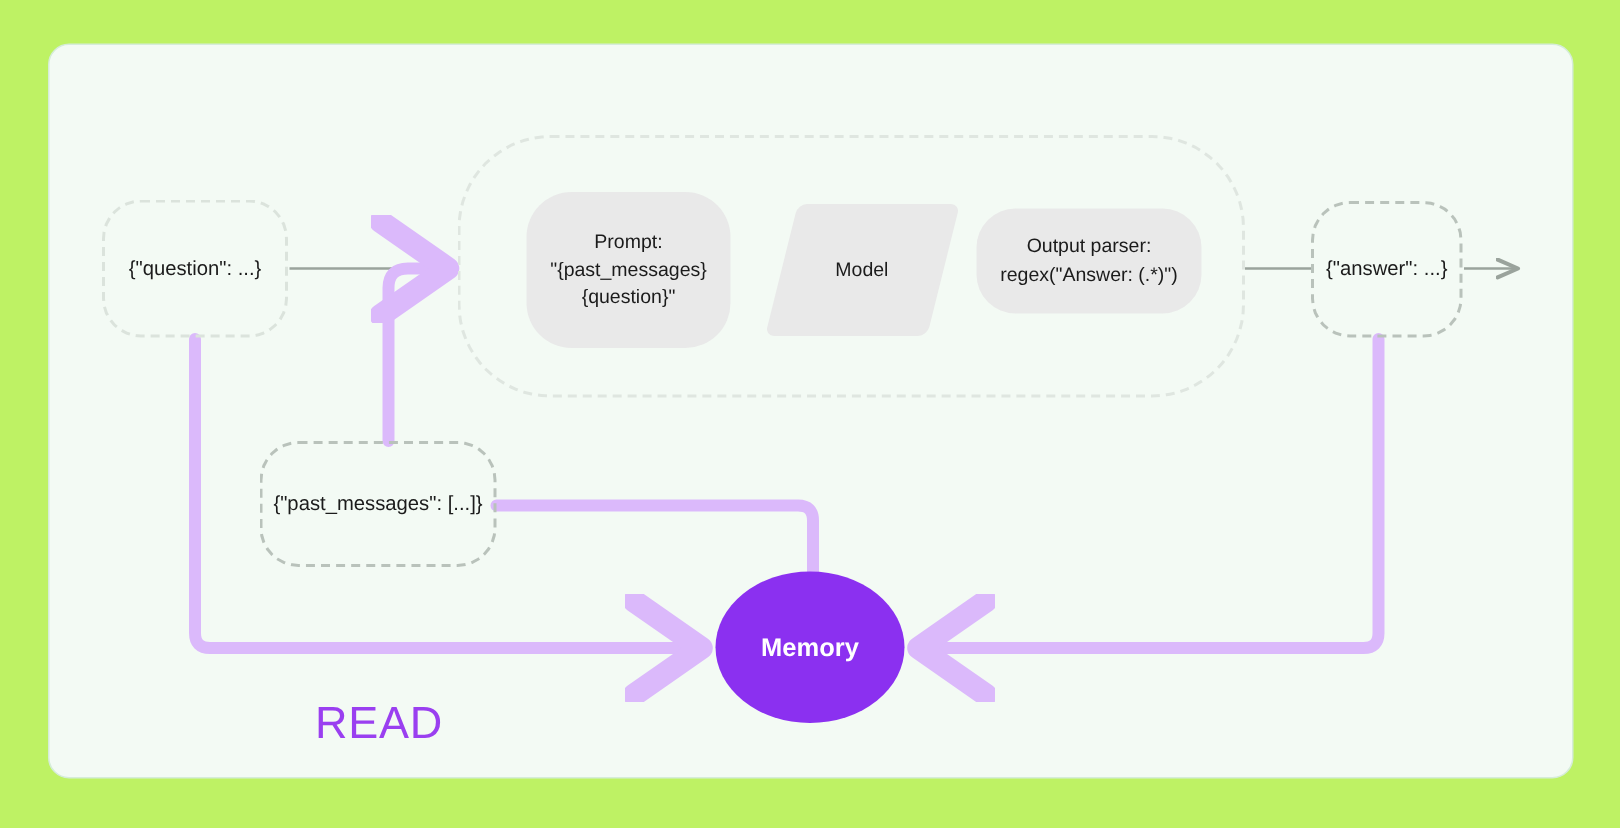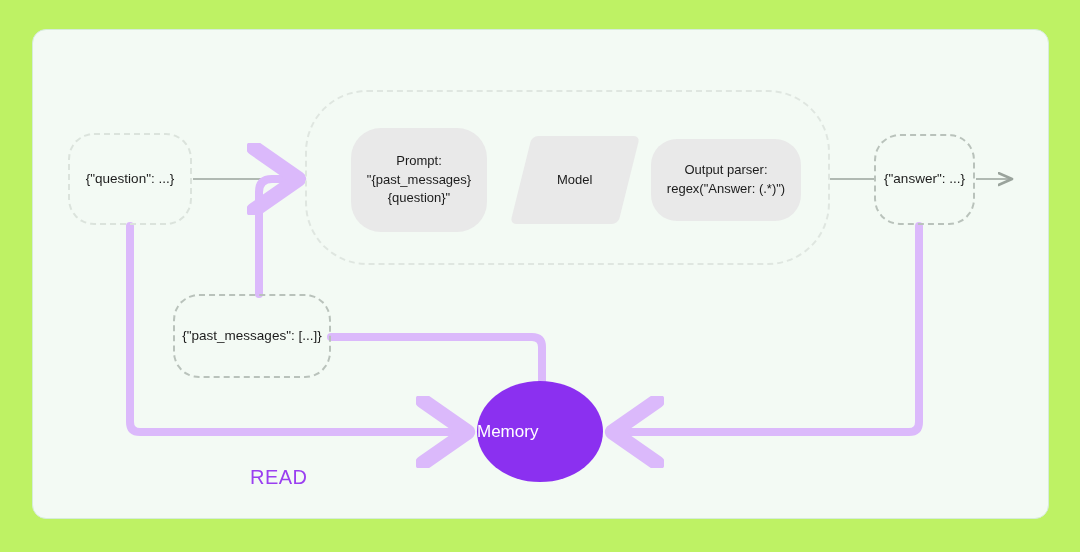--- a/index.html
+++ b/index.html
@@ -94,47 +94,46 @@
     left: 351px; top: 128px; width: 136px; height: 104px;
     border-radius: 30px;
   }
   #step-model {
     left: 521px; top: 136px; width: 108px; height: 88px;
     border-radius: 6px;
     transform: skewX(-14deg);
   }
   #step-model .step-label { transform: skewX(14deg); display:block; }
   #step-output-parser {
-    left: 651px; top: 139px; width: 150px; height: 82px;
+    left: 651px; top: 139px; width: 150px; height: 70px;
     border-radius: 26px;
   }
 
   
   #node-memory {
     position: absolute;
     left: 477px; top: 381px;
     width: 126px; height: 101px;
     border-radius: 50%;
     background: #8b30f0;
     display: flex;
     align-items: center;
-    justify-content: flex-start;
+    justify-content: center;
     color: #ffffff;
     font-size: 17px;
-    font-weight: normal;
+    font-weight: bold;
   }
 
   
   .caption {
     position: absolute;
     color: #9a3ff0;
-    font-size: 20px;
+    font-size: 30px;
     letter-spacing: 0.5px;
     white-space: nowrap;
-    margin-left: 40px;
   }
   #caption-read  { left: 210px; top: 466px; }
   #caption-write { left: 737px; top: 466px; }
 </style>
 </head>
 <body>
 
 <div id="stage">
 
   <div id="canvas-frame"></div>

